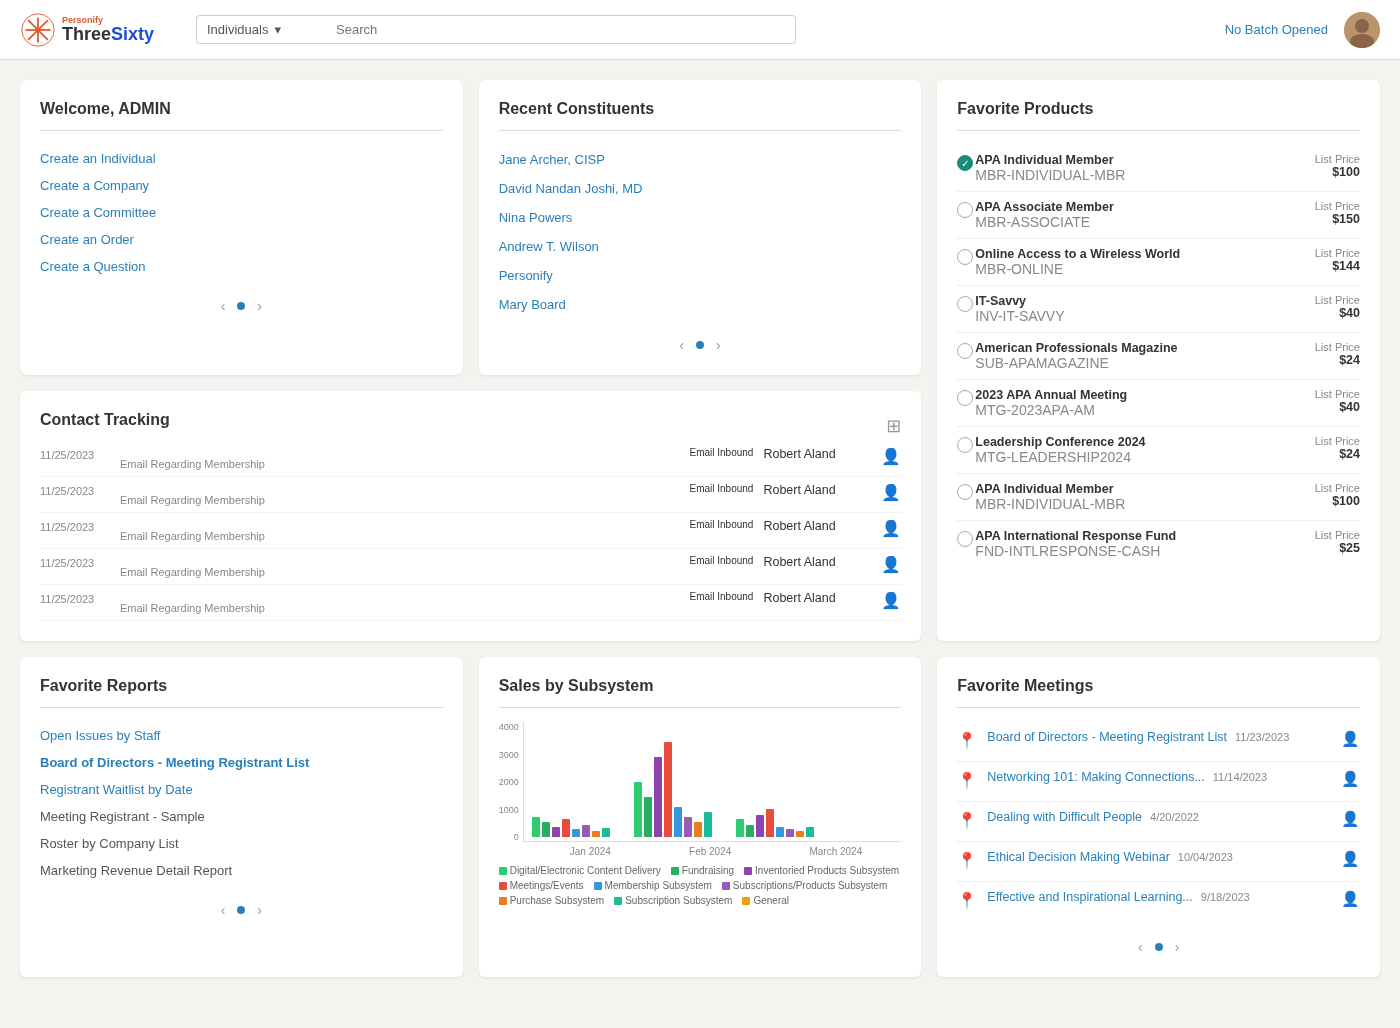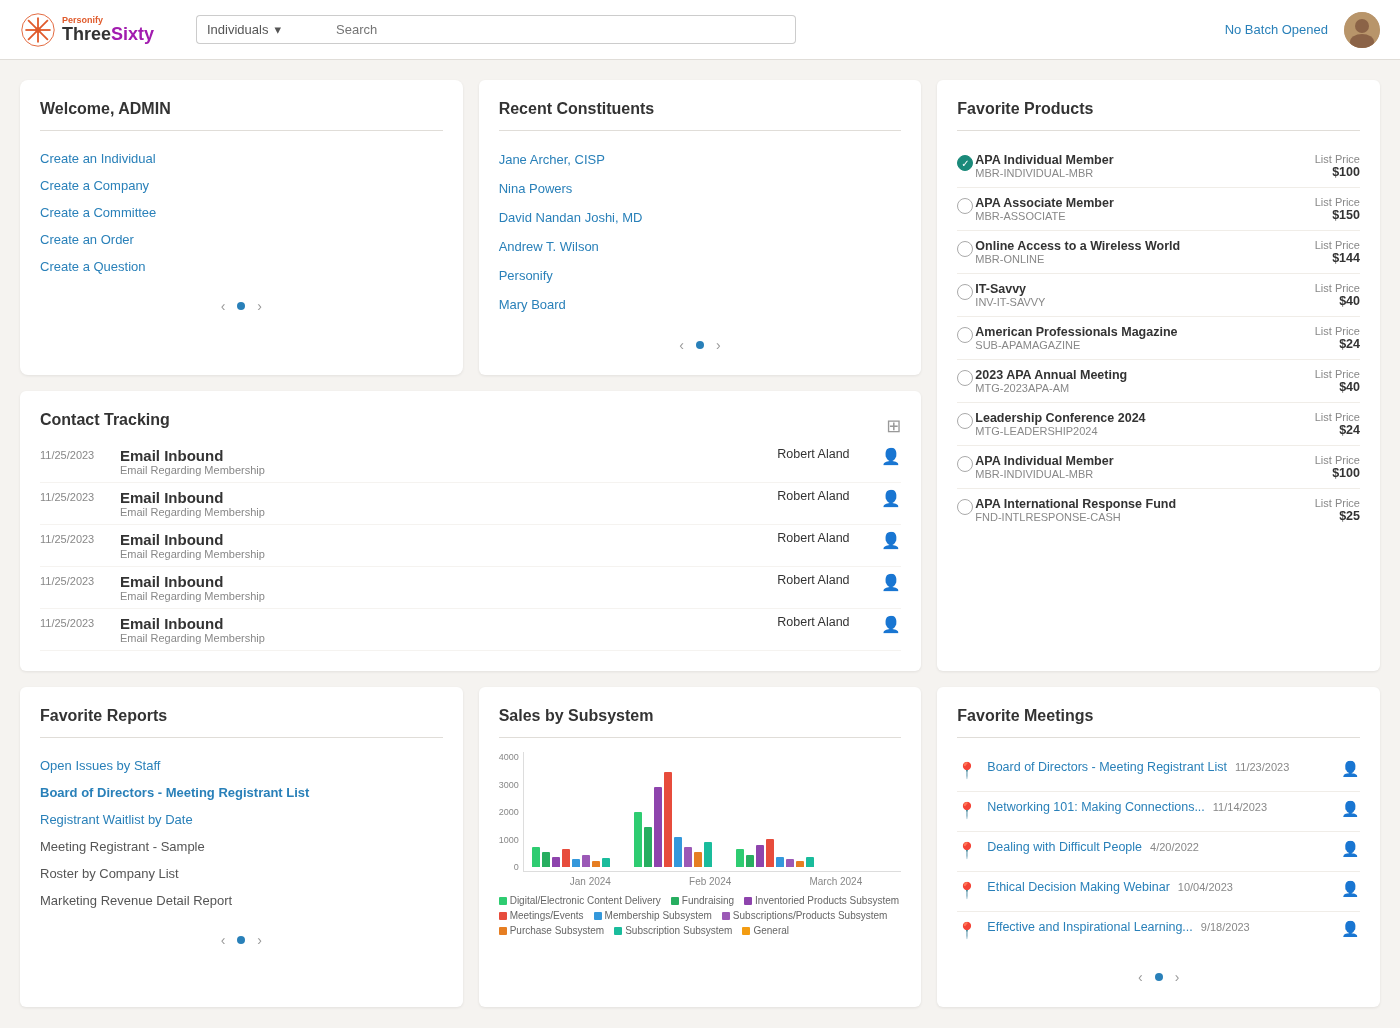--- a/index.html
+++ b/index.html
@@ -21,21 +21,21 @@
       gap: 6px;
       min-width: 160px;
     }
     .logo-icon {
       width: 36px;
       height: 36px;
     }
     .logo-text-area { display: flex; flex-direction: column; line-height: 1; }
     .logo-personify { font-size: 9px; color: #e05a2b; font-weight: bold; }
     .logo-threesixty { font-size: 18px; font-weight: bold; color: #333; }
-    .logo-threesixty span { color: #a21caf; }
+    .logo-threesixty span { color: #1d4ed8; }
     .search-area {
       display: flex;
       flex: 1;
       max-width: 600px;
       gap: 0;
     }
     .search-dropdown {
       border: 1px solid #ccc;
       border-right: none;
       background: #fff;
@@ -177,21 +177,21 @@
       background: #1a8a7a;
       border-color: #1a8a7a;
     }
     .product-radio.checked::after {
       content: '✓';
       color: #fff;
       font-size: 10px;
     }
     .product-info { flex: 1; }
     .product-name { font-weight: bold; font-size: 12.5px; color: #333; }
-    .product-code { font-size: 11px; color: #888; }
+    .product-code { font-size: 14px; color: #888; }
     .product-price-area { text-align: right; font-size: 11px; }
     .price-label { color: #888; }
     .price-value { font-weight: bold; color: #333; font-size: 12.5px; }
 
     
     .contact-card { grid-column: 1 / 3; grid-row: 2; }
     .contact-header {
       display: flex;
       align-items: center;
       justify-content: space-between;
@@ -203,23 +203,23 @@
     }
     .contact-row {
       display: flex;
       align-items: flex-start;
       padding: 6px 0;
       border-bottom: 1px solid #f5f3f0;
       gap: 10px;
     }
     .contact-date { color: #888; font-size: 11px; min-width: 70px; padding-top: 2px; }
     .contact-type { flex: 1; }
-    .contact-type-name { font-weight: bold; font-size: 15px; }
+    .contact-type-name { font-weight: normal; font-size: 10px; text-align: right; }
     .contact-type-desc { font-size: 11px; color: #888; }
-    .contact-person { color: #333; font-size: 12.5px; min-width: 100px; text-align: center; }
+    .contact-person { color: #333; font-size: 12.5px; min-width: 100px; text-align: left; }
     .contact-action { color: #999; font-size: 16px; cursor: pointer; margin-left: 8px; }
 
     
     .reports-card { grid-column: 1; grid-row: 3; }
     .report-link {
       display: block;
       color: #2980b9;
       padding: 6px 0;
       text-decoration: none;
       font-size: 13px;
@@ -376,22 +376,22 @@
       <button class="pag-btn">‹</button>
       <span class="pag-dot"></span>
       <button class="pag-btn">›</button>
     </div>
   </div>
 
   <div class="card recent-card">
     <div class="card-title">Recent Constituents</div>
     <div id="recent-links">
         <a class="constituent-link">Jane Archer, CISP</a>
+        <a class="constituent-link">David Nandan Joshi, MD</a>
         <a class="constituent-link">Nina Powers</a>
-        <a class="constituent-link">David Nandan Joshi, MD</a>
         <a class="constituent-link">Andrew T. Wilson</a>
         <a class="constituent-link">Personify</a>
         <a class="constituent-link">Mary Board</a>
       </div>
     <div class="card-pagination">
       <button class="pag-btn">‹</button>
       <span class="pag-dot"></span>
       <button class="pag-btn">›</button>
     </div>
   </div>

